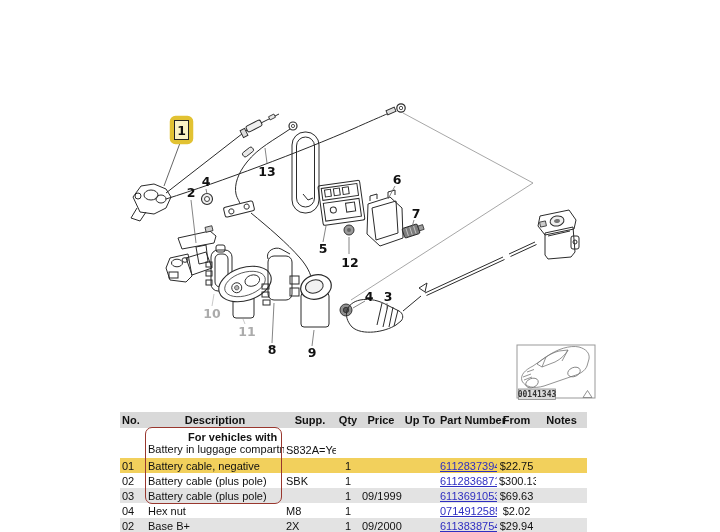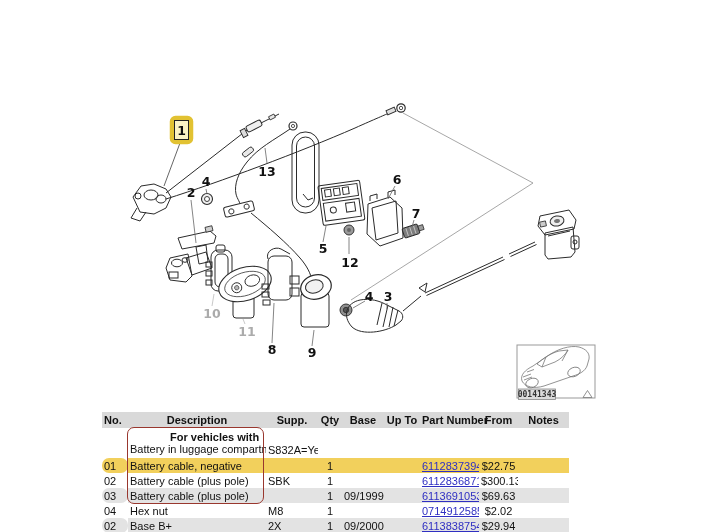--- a/index.html
+++ b/index.html
@@ -1,29 +1,29 @@
 <!DOCTYPE html>
 <html><head>
 <meta charset="utf-8">
 <style>
   html,body{margin:0;padding:0;}
   body{
     width:720px;height:532px;position:relative;overflow:hidden;
     background:#ffffff;font-family:"Liberation Sans",sans-serif;
   }
   #diagram-svg{position:absolute;left:0;top:0;}
-  .tbl-wrap{position:absolute;left:102px;top:412px;width:467px;}
+  .tbl-wrap{position:absolute;left:120px;top:412px;width:467px;}
   table.parts{border-collapse:collapse;table-layout:fixed;width:467px;font-size:11px;color:#111;}
   table.parts th{
     background:#D9D9D9;font-weight:bold;height:16px;padding:0 2px;
     font-size:11px;white-space:nowrap;
   }
   table.parts td{padding:0 2px;height:15px;white-space:nowrap;overflow:hidden;}
   th.al{text-align:left;padding-left:5px;}
-  td.no{padding-left:5px;border-radius:7px;}
+  td.no{padding-left:5px;}
   td.desc{padding-left:8px;}
   td.qty, td.from, td.upto{text-align:center;}
   td.price{text-align:center;padding-right:5px;}
   td.part{padding-left:3px;}
   tr.group td{height:28px;vertical-align:bottom;padding-bottom:2px;}
   tr.group .gl1{font-weight:bold;line-height:12px;padding-left:40px;}
   tr.group .gl2{line-height:13px;}
   tr.hl td{background:#F2D05C;}
   tr.alt td{background:#E3E3E3;margin-left:28px;}
   a.pn{color:#2F2FC2;text-decoration:underline;cursor:pointer;}
@@ -275,21 +275,21 @@
       <col style="width:59px">
         <col style="width:39px">
         <col style="width:51px">
     </colgroup>
     <thead>
       <tr>
         <th class="al">No.</th>
         <th>Description</th>
         <th>Supp.</th>
         <th>Qty</th>
-        <th>Base</th>
+        <th>Price</th>
         <th>Up To</th>
         <th>Part Number</th>
         <th>From</th>
         <th>Notes</th>
       </tr>
     </thead>
     <tbody>
       <tr class="group">
         <td class="no"></td>
         <td class="desc">

